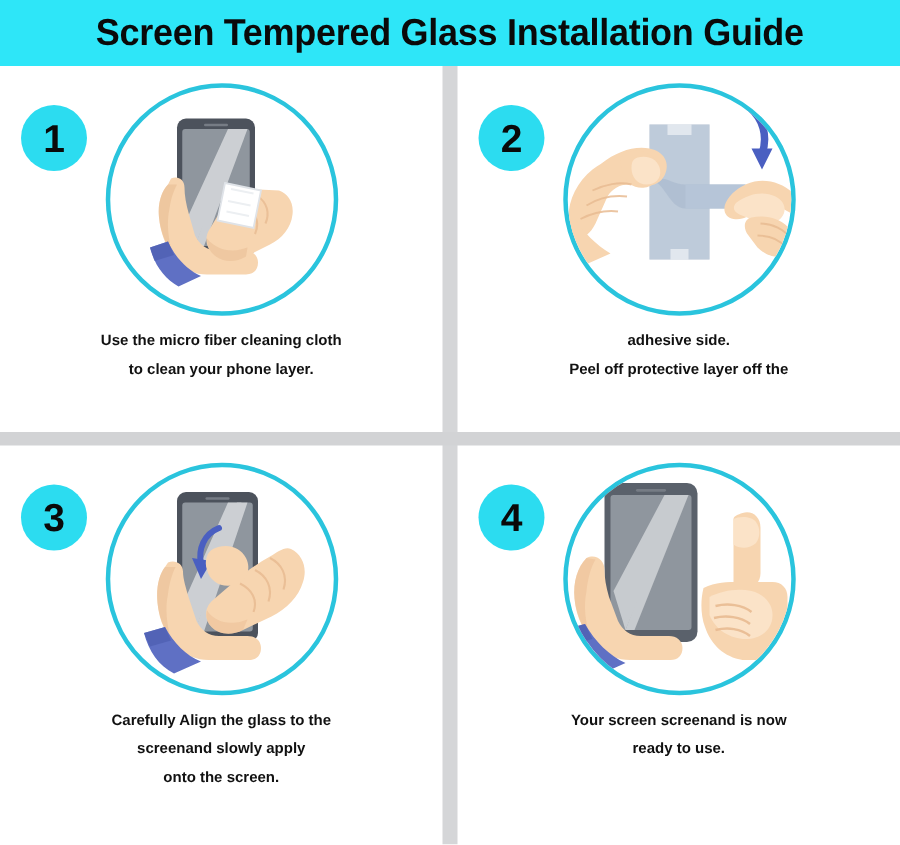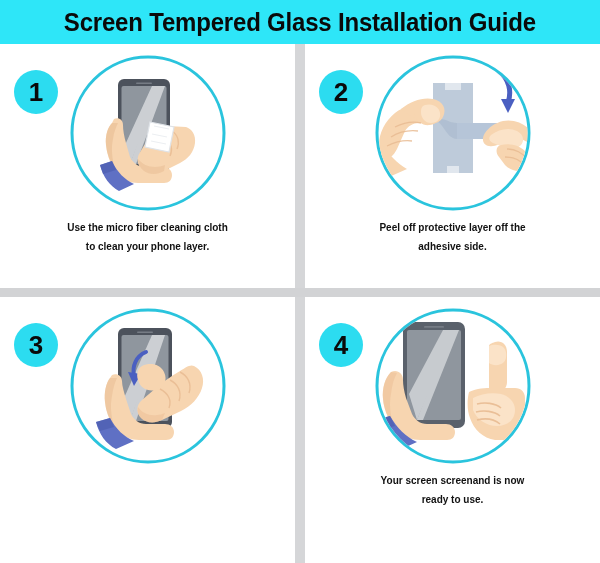--- a/index.html
+++ b/index.html
@@ -236,22 +236,22 @@
 
             <g>
               <path d="M126,18 C136,26 139,38 135,50" stroke="#4a5fc1" stroke-width="5" fill="none" stroke-linecap="round"></path>
               <polygon points="128,46 142,46 135,60" fill="#4a5fc1"></polygon>
             </g>
           </g>
         </svg>
       </div>
 
       <div class="step-caption">
+        <span class="cap-line">adhesive side.</span>
         <span class="cap-line">Peel off protective layer off the</span>
-        <span class="cap-line">adhesive side.</span>
       </div>
     </div>
 
     <div class="step-panel p3">
 
       <div class="step-badge">
         <span class="step-badge-number">3</span>
       </div>
 
       <div class="step-illustration">
@@ -287,20 +287,25 @@
               <path d="M112,66 C120,70 124,78 121,87"></path>
               <path d="M102,74 C110,78 114,86 111,95"></path>
               <path d="M92,83 C100,87 104,94 101,102"></path>
             </g>
 
             <path d="M74,60 C82,56 92,58 96,66 C100,74 96,82 88,84 C80,86 72,82 70,74 C68,68 70,62 74,60 Z" fill="#f7d5b0"></path>
           </g>
         </svg>
       </div>
 
+      <div class="step-caption">
+        <span class="cap-line">Carefully Align the glass to the</span>
+        <span class="cap-line">screenand slowly apply</span>
+        <span class="cap-line">onto the screen.</span>
+      </div>
     </div>
 
     <div class="step-panel p4">
 
       <div class="step-badge">
         <span class="step-badge-number">4</span>
       </div>
 
       <div class="step-illustration">
         <svg width="160" height="160" viewBox="0 0 160 160" xmlns="http://www.w3.org/2000/svg">

